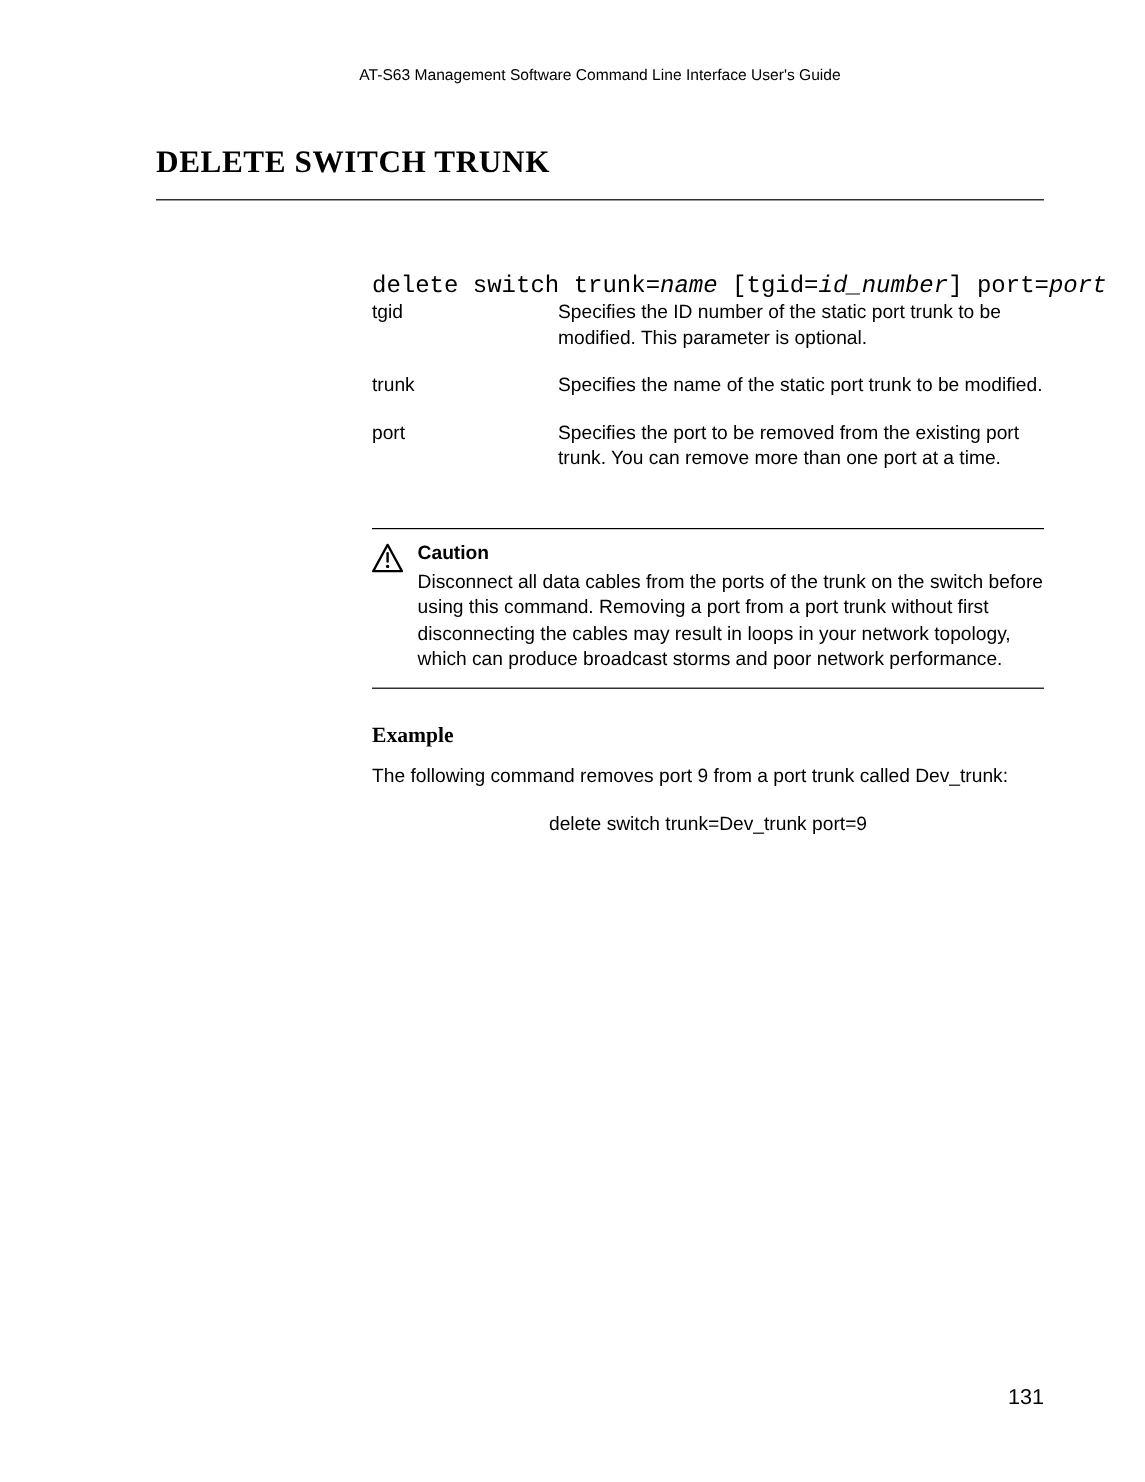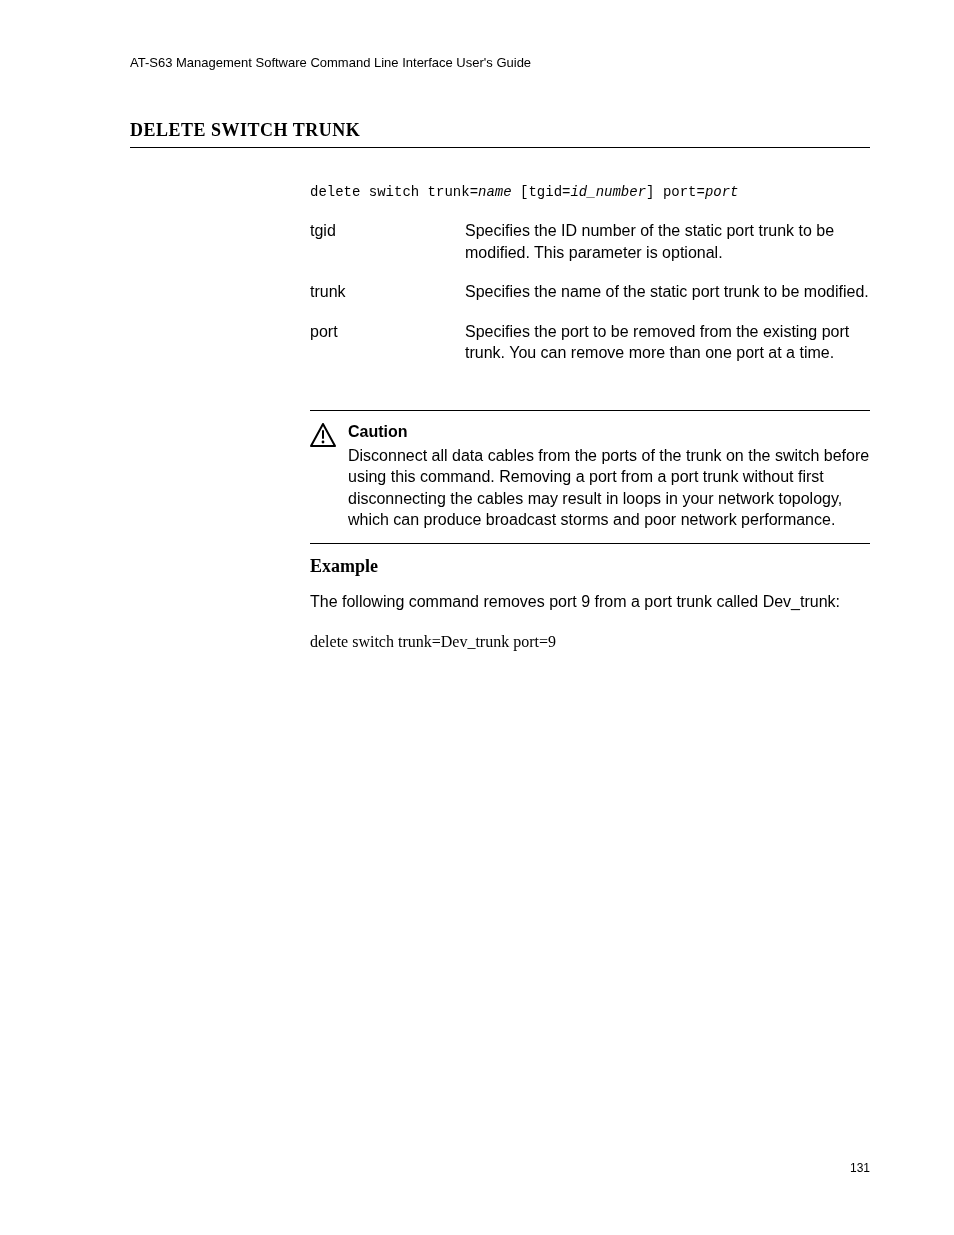--- a/index.html
+++ b/index.html
@@ -11,47 +11,46 @@
   }
   .page {
     width: 954px;
     height: 1235px;
     position: relative;
     box-sizing: border-box;
     padding: 55px 84px 0 130px;
   }
   .header-line {
     font-size: 13px;
-    text-align: left;
+    text-align: center;
     margin-bottom: 50px;
     color: #000;
   }
   .page-title {
     font-family: "Times New Roman", Times, serif;
-    font-size: 18px;
+    font-size: 26px;
     font-weight: bold;
     letter-spacing: 0.5px;
     border-bottom: 1.5px solid #000;
-    padding-bottom: 6px;
-    margin-bottom: 36px;
+    padding-bottom: 16px;
+    margin-bottom: 60px;
   }
   .content {
     margin-left: 180px;
     margin-right: 0;
   }
   .section-heading {
     font-family: "Times New Roman", Times, serif;
     font-size: 18px;
     font-weight: bold;
     margin: 0 0 14px 0;
   }
   .syntax-line {
     font-family: "Courier New", Courier, monospace;
-    font-size: 14px;
-    margin-bottom: 20px;
+    font-size: 20px;
     white-space: pre;
   }
   .syntax-line .ital { font-style: italic; }
   .param-table {
     display: table;
     width: 100%;
     margin-bottom: 28px;
   }
   .param-row {
     display: table-row;
@@ -68,48 +67,49 @@
   }
   .body-text {
     font-size: 16px;
     line-height: 1.35;
     margin-bottom: 20px;
   }
   .caution-block {
     border-top: 1.5px solid #000;
     border-bottom: 1.5px solid #000;
     padding: 10px 0 12px 0;
-    margin-bottom: 12px;
+    margin-bottom: 28px;
     display: flex;
     align-items: flex-start;
     gap: 12px;
   }
   .caution-icon {
     flex: 0 0 auto;
     margin-top: 2px;
   }
   .caution-text {
     font-size: 16px;
     line-height: 1.35;
   }
   .caution-text .caption {
     font-weight: bold;
     display: block;
     margin-bottom: 2px;
   }
   .example-cmd {
-    font-family: Liberation Serif, serif;
+    font-family: Liberation Sans, sans-serif;
     font-size: 16px;
     white-space: pre;
+    text-align: center;
   }
   .page-number {
     position: absolute;
     bottom: 60px;
     right: 84px;
-    font-size: 12px;
+    font-size: 18px;
     margin-left: 28px;
   }
 </style>
 </head>
 <body>
 
 <div class="page">
 
   <div class="header-line">AT-S63 Management Software Command Line Interface User's Guide</div>
 

